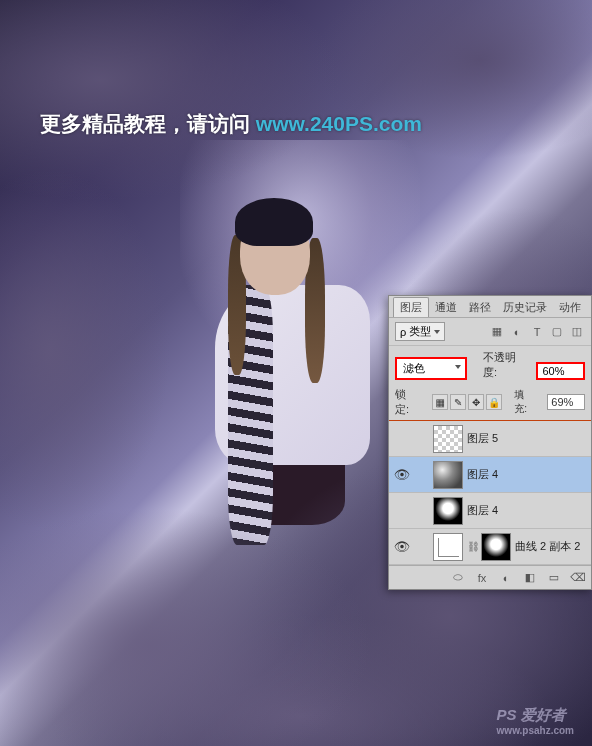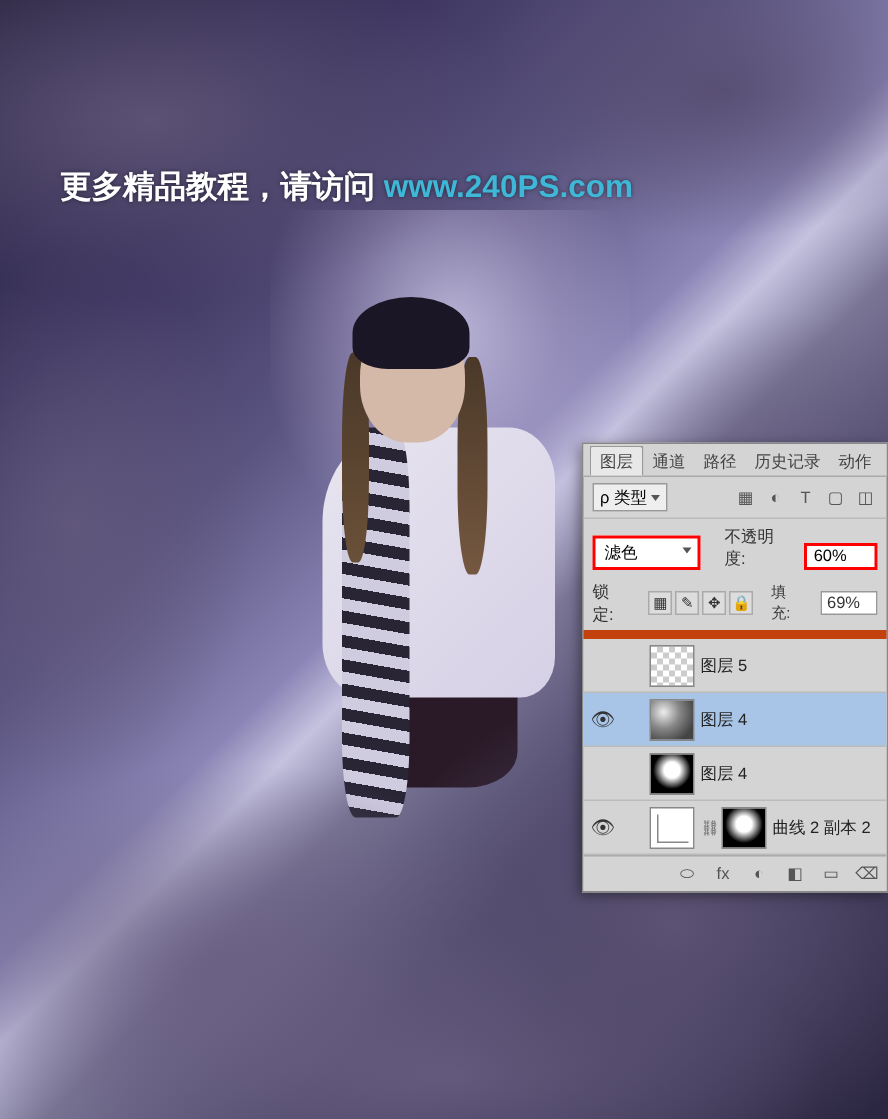--- a/index.html
+++ b/index.html
@@ -27,21 +27,21 @@
 .tab.active{background:#e8e8e8;border:1px solid #999;border-bottom:none;border-radius:2px 2px 0 0}
 .toolbar-row{display:flex;align-items:center;padding:4px 6px;gap:4px;border-bottom:1px solid #bbb}
 .type-select{display:flex;align-items:center;border:1px solid #999;background:#eee;padding:1px 4px;font-size:11px;gap:3px}
 .filter-icons{display:flex;gap:4px;margin-left:auto}
 .filter-icon{width:16px;height:16px;display:flex;align-items:center;justify-content:center;color:#555;font-size:11px}
 .blend-row{display:flex;align-items:flex-end;padding:4px 6px;gap:16px}
 .blend-select{border:2px solid #ff0000;padding:2px 20px 2px 6px;font-size:11px;background:#fff;position:relative;min-width:72px}
 .blend-select::after{content:"";position:absolute;right:4px;top:6px;border-left:3px solid transparent;border-right:3px solid transparent;border-top:4px solid #555}
 .opacity-label{font-size:11px;color:#333}
 .opacity-input{border:2px solid #ff0000;padding:1px 4px;font-size:11px;background:#fff;width:58px;display:inline-block}
-.lock-row{display:flex;align-items:center;padding:3px 6px;gap:12px;font-size:11px;color:#333;border-bottom:6px solid #c2410c}
+.lock-row{display:flex;align-items:center;padding:3px 6px;gap:12px;font-size:11px;color:#333;border-bottom:1px solid #c2410c}
 .lock-icons{display:flex;gap:2px;margin-left:2px}
 .lock-icon{width:16px;height:16px;display:flex;align-items:center;justify-content:center;border:1px solid #aaa;background:#ddd;font-size:10px}
 .fill-label{margin-left:auto;font-size:10px}
 .fill-input{border:1px solid #999;padding:1px 3px;font-size:11px;background:#fff;width:40px}
 .layers-list{background:#d4d4d4;max-height:210px;overflow:hidden}
 .layer-row{display:flex;align-items:center;height:36px;border-bottom:1px solid #bbb;padding:0 4px;gap:4px}
 .layer-row.selected{background:#a8c5e8}
 .layer-row.partial{height:20px;border-bottom:1px solid #bbb}
 .visibility{width:18px;height:18px;display:flex;align-items:center;justify-content:center;font-size:13px;color:#333}
 .indent{width:14px}
@@ -73,20 +73,24 @@
     <div class="hat"></div>
   </div>
   <div class="fog-top"></div>
   <div class="fog-mid"></div>
   <div class="fog-bottom"></div>
 
   <div class="banner">
     <span>更多精品教程，请访问 </span><span class="url">www.240PS.com</span>
   </div>
 
+  <div class="watermark">
+    <span>PS 爱好者</span>
+    <span class="sub">www.psahz.com</span>
+  </div>
 </div>
 
 <div class="panel">
   <div class="tabs">
     <div class="tab active">图层</div>
     <div class="tab">通道</div>
     <div class="tab">路径</div>
     <div class="tab">历史记录</div>
     <div class="tab">动作</div>
   </div>

